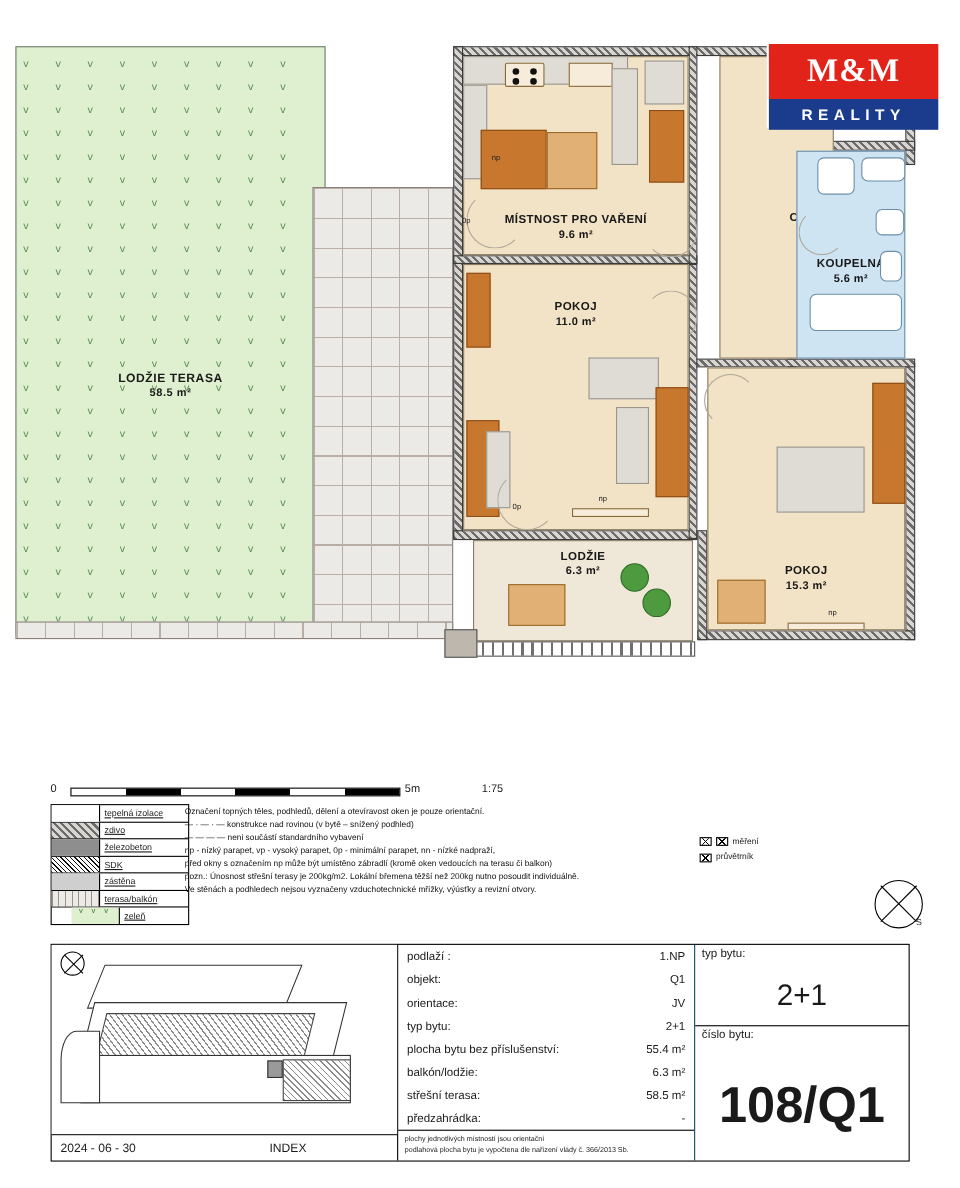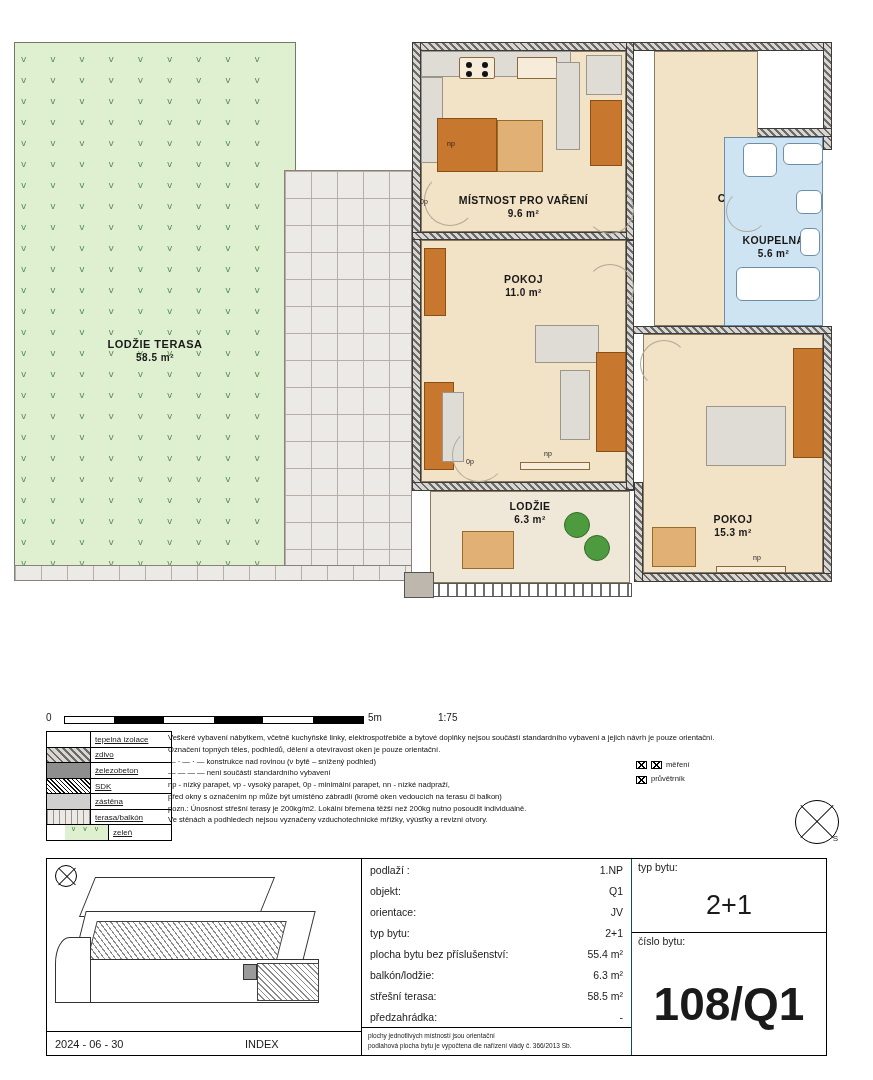--- a/index.html
+++ b/index.html
@@ -316,20 +316,24 @@
   <div class="arc" style="left:726px;top:190px;width:42px;height:42px;border-color:transparent transparent #b0a89a #b0a89a;"></div>
   <div class="arc" style="left:640px;top:340px;width:48px;height:48px;border-color:#b0a89a transparent transparent #b0a89a;"></div>
   <div class="arc" style="left:452px;top:428px;width:54px;height:54px;border-color:transparent transparent #b0a89a #b0a89a;"></div>
 
   <div class="tinytxt" style="left:447px;top:140px;">np</div>
   <div class="tinytxt" style="left:420px;top:198px;">0p</div>
   <div class="tinytxt" style="left:544px;top:450px;">np</div>
   <div class="tinytxt" style="left:466px;top:458px;">0p</div>
   <div class="tinytxt" style="left:753px;top:554px;">np</div>
 
+  <div id="logo">
+    <div class="top">M&amp;M</div>
+    <div class="bot">REALITY</div>
+  </div>
 </div>
 
 <div id="scalewrap">
   <div class="slabel" style="left:0;">0</div>
   <div id="scalebar"></div>
   <div class="slabel" style="left:322px;">5m</div>
   <div class="slabel" style="left:392px;">1:75</div>
 </div>
 
 <div id="legend">
@@ -357,21 +361,20 @@
     <div class="sw terasa"></div>
     <div class="lt">terasa/balkón</div>
   </div>
   <div class="lrow">
     <div class="sw zelen">v v v</div>
     <div class="lt">zeleň</div>
   </div>
 </div>
 
 <div id="notes">
-  <div class="nl">Veškeré vybavení nábytkem, včetně kuchyňské linky, elektrospotřebiče a bytové doplňky nejsou součástí standardního vybavení a jejich návrh je pouze orientační.</div>
   <div class="nl">Označení topných těles, podhledů, dělení a otevíravost oken je pouze orientační.</div>
   <div class="nl">— · — · —  konstrukce nad rovinou (v bytě – snížený podhled)</div>
   <div class="nl">— — — —  neni součástí standardního vybavení</div>
   <div class="nl">np - nízký parapet, vp - vysoký parapet, 0p - minimální parapet, nn - nízké nadpraží,</div>
   <div class="nl">před okny s označením np může být umístěno zábradlí (kromě oken vedoucích na terasu či balkon)</div>
   <div class="nl">pozn.: Únosnost střešní terasy je 200kg/m2. Lokální břemena těžší než 200kg nutno posoudit individuálně.</div>
   <div class="nl">Ve stěnách a podhledech nejsou vyznačeny vzduchotechnické mřížky, výúsťky a revizní otvory.</div>
 </div>
 
 <div id="symbols">

